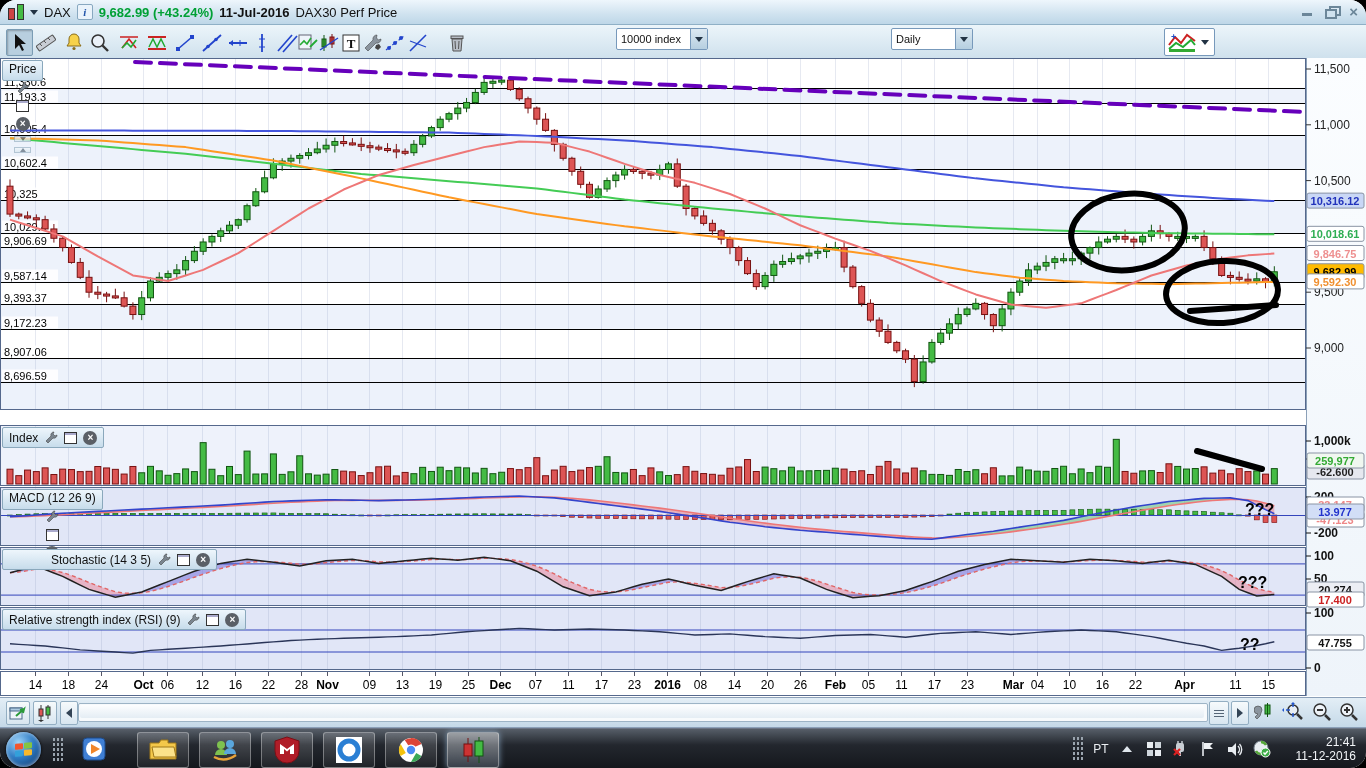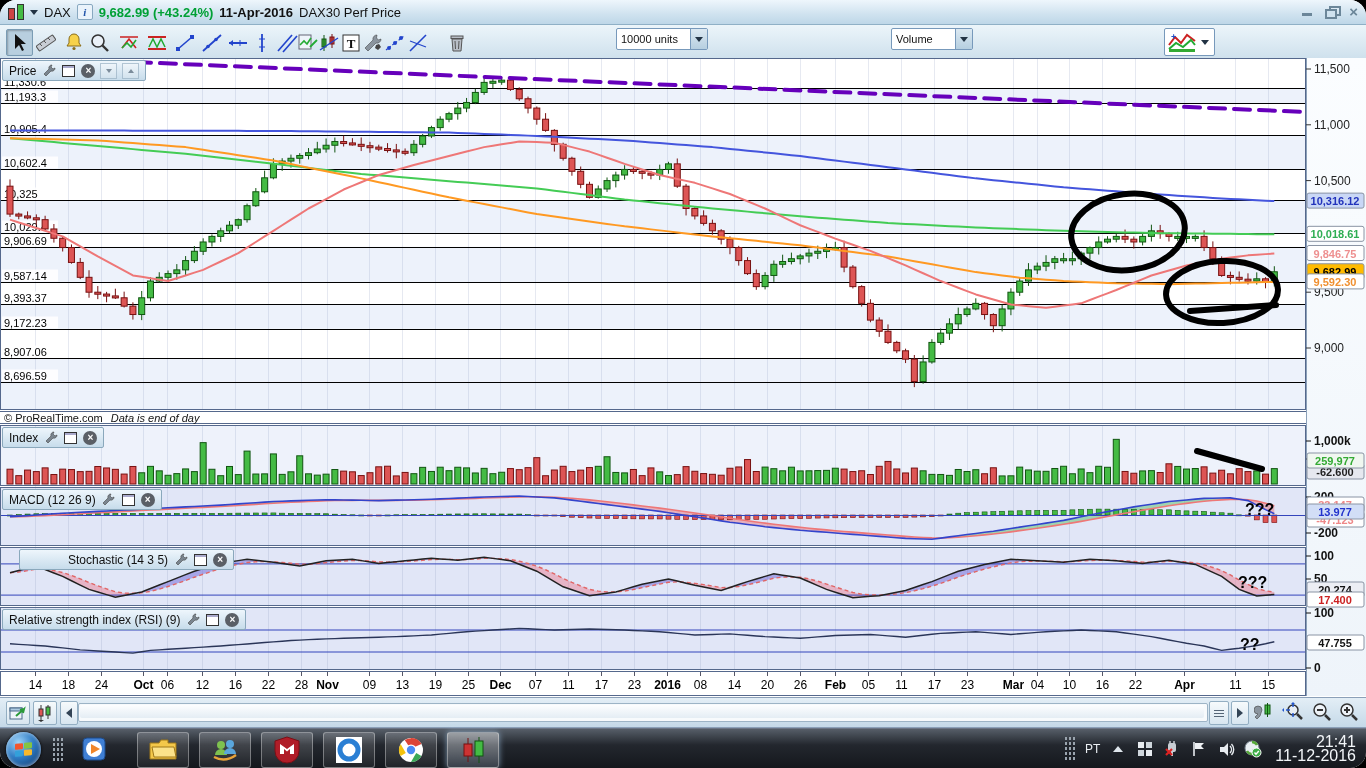--- a/index.html
+++ b/index.html
@@ -84,55 +84,55 @@
   .dotgrid{position:absolute;top:8px;width:12px;height:26px;
     background-image:radial-gradient(#9aa4ae 1px,transparent 1px);background-size:4px 5px;}
   .tb-tile{position:absolute;top:3px;width:50px;height:34px;border:1px solid rgba(255,255,255,.35);
     border-radius:3px;background:linear-gradient(rgba(255,255,255,.18),rgba(255,255,255,.05));
     display:flex;align-items:center;justify-content:center;}
   .tb-tile.active{background:linear-gradient(rgba(255,255,255,.45),rgba(200,225,255,.2));box-shadow:0 0 6px rgba(180,220,255,.6);}
   .tb-plain{position:absolute;top:5px;width:34px;height:30px;display:flex;align-items:center;justify-content:center;}
   #tray{position:absolute;right:0;top:0;height:40px;display:flex;align-items:center;gap:9px;padding-right:10px;color:#eee;}
   #tray .lang{font-size:12px;color:#eaeef2;}
   .tray-ic{display:flex;align-items:center;justify-content:center;width:18px;height:18px;}
-  #clock{text-align:right;font-size:16px;color:#f2f5f8;line-height:14px;margin-left:4px;}
+  #clock{text-align:right;font-size:12px;color:#f2f5f8;line-height:14px;margin-left:16px;}
   .tri-up-w{width:0;height:0;border-left:5px solid transparent;border-right:5px solid transparent;border-bottom:6px solid #dfe6ec;}
 </style>
 </head>
 <body>
 
 <div id="app">
 
   <div id="titlebar">
     <span class="mini-candles">
         <i class="mc red"></i>
         <i class="mc green"></i>
       </span>
     <span class="tri-down"></span>
     <span>DAX</span>
     <span class="info-box">i</span>
     <span class="price-up">9,682.99 (+43.24%)</span>
-    <span class="tb-date">11-Apr-2016</span>
+    <span class="tb-date">11-Jul-2016</span>
     <span>DAX30 Perf Price</span>
     <div id="win-controls">
       <span class="wc wc-min"></span>
       <span class="wc wc-rest"></span>
       <span class="wc-close">×</span>
     </div>
   </div>
 
   <div id="toolbar">
     <div class="dd" style="left:616px;top:3px;width:90px;">
-      <span class="dd-label">10000 units</span>
+      <span class="dd-label">10000 index</span>
       <span class="dd-btn">
           <span class="tri-down"></span>
         </span>
     </div>
     <div class="dd" style="left:891px;top:3px;width:80px;">
-      <span class="dd-label">Volume</span>
+      <span class="dd-label">Daily</span>
       <span class="dd-btn">
           <span class="tri-down"></span>
         </span>
     </div>
   <div class="tool-btn active" style="left: 6px;">
         <svg width="24" height="24" viewBox="0 0 24 24">
           <path d="M7 3 L7 18 L11 14 L14 20 L16 19 L13 13 L18 13 Z" fill="#111"></path>
         </svg>
       </div>
       <div class="tool-btn" style="left: 32px;">
@@ -1140,21 +1140,21 @@
       <rect x="1307" y="504" width="57" height="15" rx="2" fill="#d2def6" stroke="#8a94a4"></rect>
       <text x="1335" y="516" font-size="11" text-anchor="middle" fill="#2233cc" font-weight="bold">13.977</text>
       <rect x="1307" y="582" width="57" height="15" rx="2" fill="#eceef4" stroke="#8a94a4"></rect>
       <text x="1335" y="594" font-size="11" text-anchor="middle" fill="#111111" font-weight="bold">20.274</text>
       <rect x="1307" y="592" width="57" height="15" rx="2" fill="#ffffff" stroke="#8a94a4"></rect>
       <text x="1335" y="604" font-size="11" text-anchor="middle" fill="#cc2222" font-weight="bold">17.400</text>
       <rect x="1307" y="635" width="57" height="15" rx="2" fill="#ffffff" stroke="#8a94a4"></rect>
       <text x="1335" y="647" font-size="11" text-anchor="middle" fill="#111111" font-weight="bold">47.755</text>
     </svg>
 
-  <div class="phdr" style="left:2px;top:60px;">
+  <div class="phdr" style="left:2px;top:60px;flex-direction:column;">
     <span>Price</span>
     <span class="ph-icon">
         <svg width="14" height="14" viewBox="0 0 14 14">
           <path d="M10 1a3 3 0 0 0-3 4L2 10l2 2 5-5a3 3 0 0 0 4-3l-2 1-2-2 1-2z" fill="#7a858f" stroke="#444" stroke-width=".6"></path>
         </svg>
       </span>
     <span class="ph-icon">
         <span class="ph-win"></span>
       </span>
     <span class="ph-close">×</span>
@@ -1170,33 +1170,33 @@
     <span class="ph-icon">
         <svg width="14" height="14" viewBox="0 0 14 14">
           <path d="M10 1a3 3 0 0 0-3 4L2 10l2 2 5-5a3 3 0 0 0 4-3l-2 1-2-2 1-2z" fill="#7a858f" stroke="#444" stroke-width=".6"></path>
         </svg>
       </span>
     <span class="ph-icon">
         <span class="ph-win"></span>
       </span>
     <span class="ph-close">×</span>
   </div>
-  <div class="phdr" style="left:2px;top:489px;">
+  <div class="phdr" style="left:2px;top:489px;flex-direction:column;">
     <span>MACD (12 26 9)</span>
     <span class="ph-icon">
         <svg width="14" height="14" viewBox="0 0 14 14">
           <path d="M10 1a3 3 0 0 0-3 4L2 10l2 2 5-5a3 3 0 0 0 4-3l-2 1-2-2 1-2z" fill="#7a858f" stroke="#444" stroke-width=".6"></path>
         </svg>
       </span>
     <span class="ph-icon">
         <span class="ph-win"></span>
       </span>
     <span class="ph-close">×</span>
   </div>
-  <div class="phdr" style="left:19px;top:549px;padding-left:48px;">
+  <div class="phdr" style="left:2px;top:549px;padding-left:48px;">
     <span>Stochastic (14 3 5)</span>
     <span class="ph-icon">
         <svg width="14" height="14" viewBox="0 0 14 14">
           <path d="M10 1a3 3 0 0 0-3 4L2 10l2 2 5-5a3 3 0 0 0 4-3l-2 1-2-2 1-2z" fill="#7a858f" stroke="#444" stroke-width=".6"></path>
         </svg>
       </span>
     <span class="ph-icon">
         <span class="ph-win"></span>
       </span>
     <span class="ph-close">×</span>
@@ -1207,24 +1207,20 @@
         <svg width="14" height="14" viewBox="0 0 14 14">
           <path d="M10 1a3 3 0 0 0-3 4L2 10l2 2 5-5a3 3 0 0 0 4-3l-2 1-2-2 1-2z" fill="#7a858f" stroke="#444" stroke-width=".6"></path>
         </svg>
       </span>
     <span class="ph-icon">
         <span class="ph-win"></span>
       </span>
     <span class="ph-close">×</span>
   </div>
 
-  <div id="copybar">
-    <span>© ProRealTime.com</span>
-    <span class="note">Data is end of day</span>
-  </div>
 
   <div id="scrollrow">
     <span class="sr-btn" style="left:6px;">
       <svg width="18" height="18" viewBox="0 0 18 18">
           <rect x="1" y="4" width="12" height="11" fill="#eef4fa" stroke="#4a6a8a"></rect>
           <rect x="1" y="4" width="12" height="3" fill="#aecbe2" stroke="#4a6a8a"></rect>
           <path d="M7 12 L15 5 l-1 4 m1-4 l-4 1" stroke="#2a9a3a" stroke-width="2" fill="none"></path>
         </svg>
     </span>
     <span class="sr-btn" style="left:33px;">

